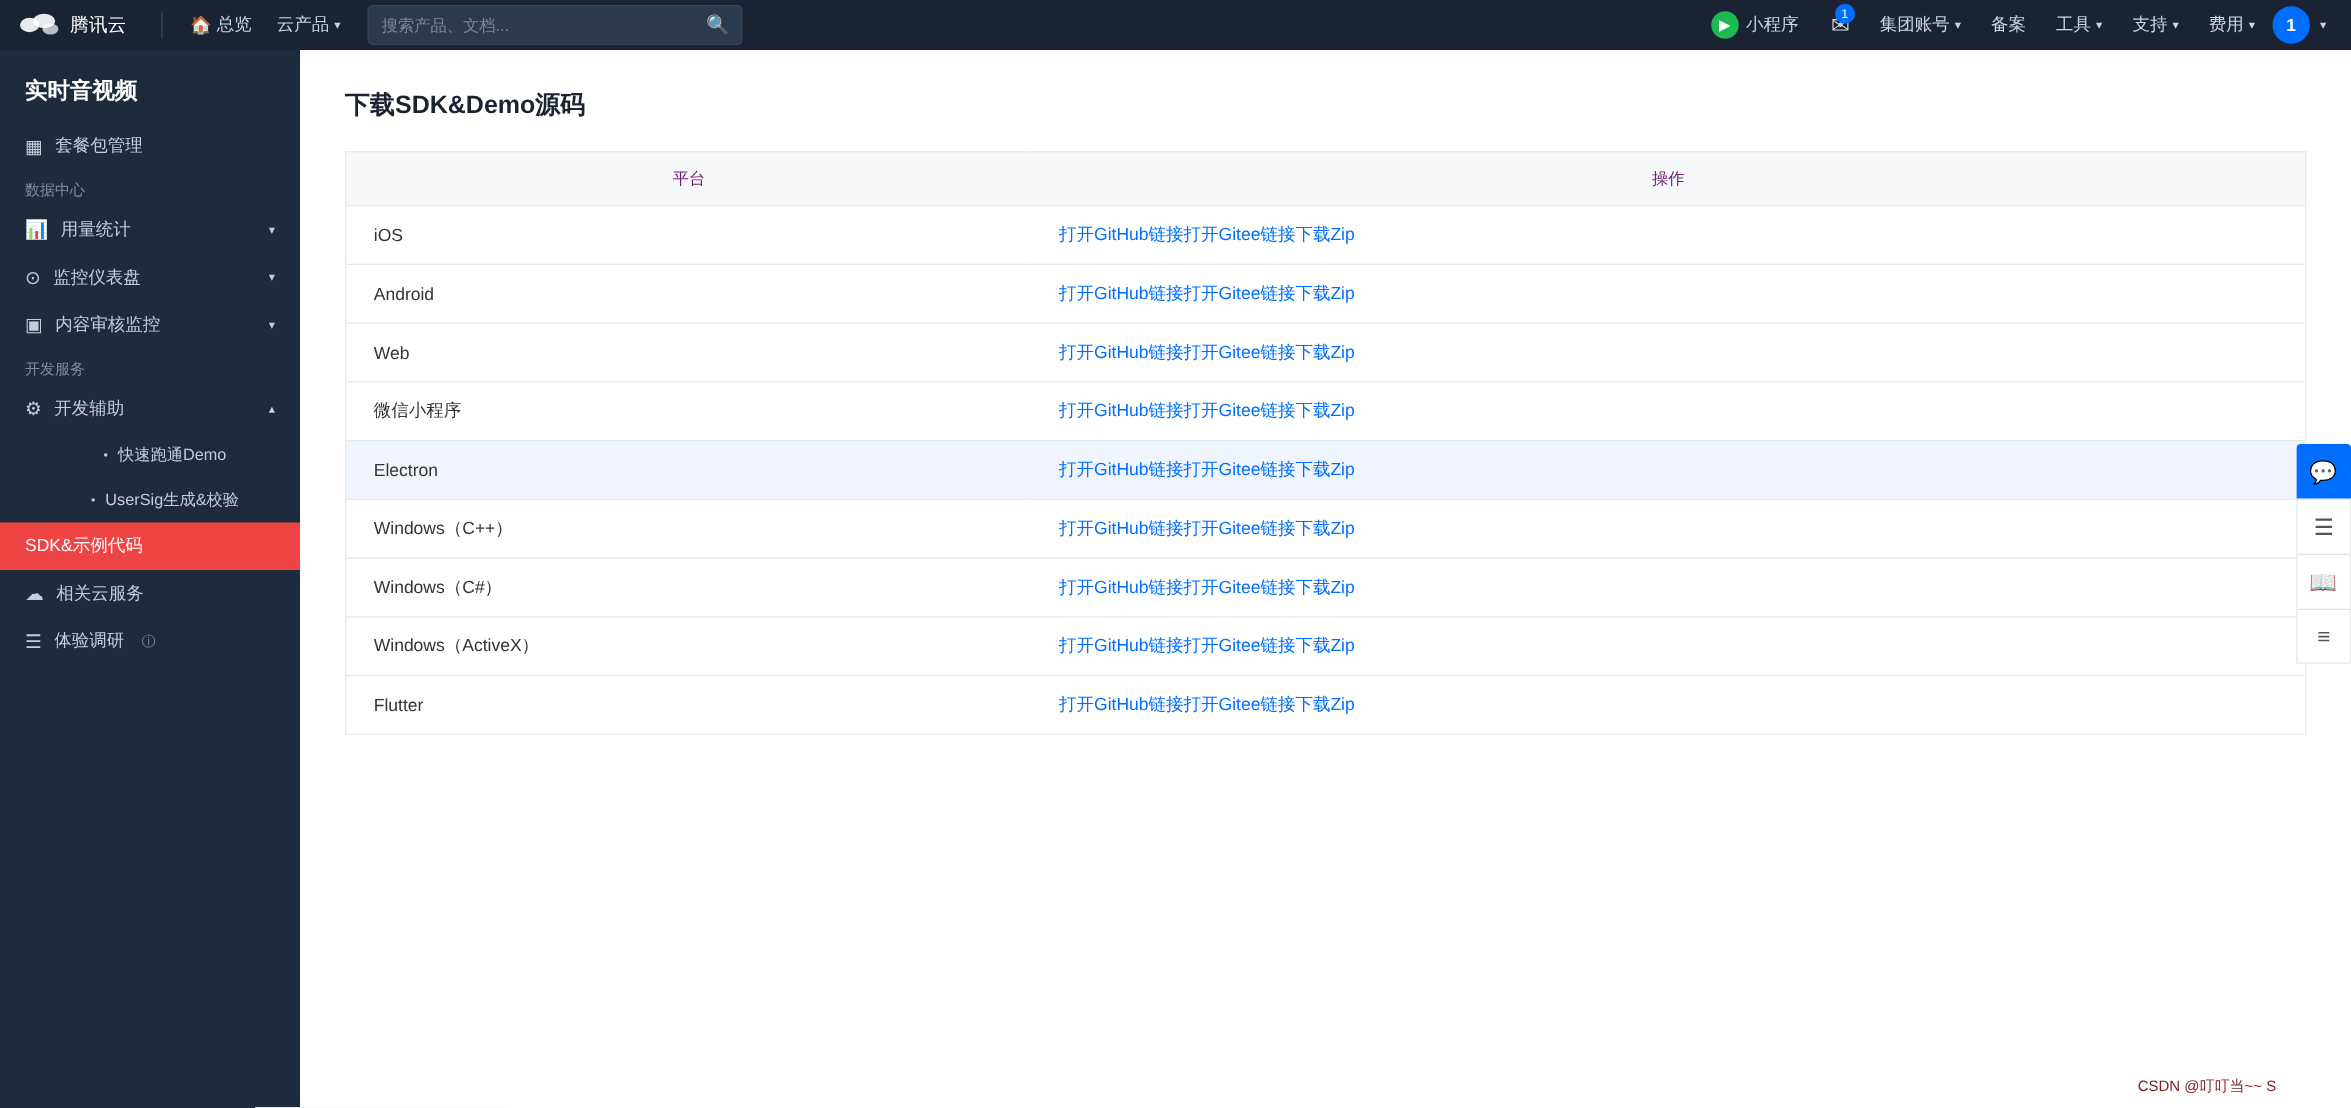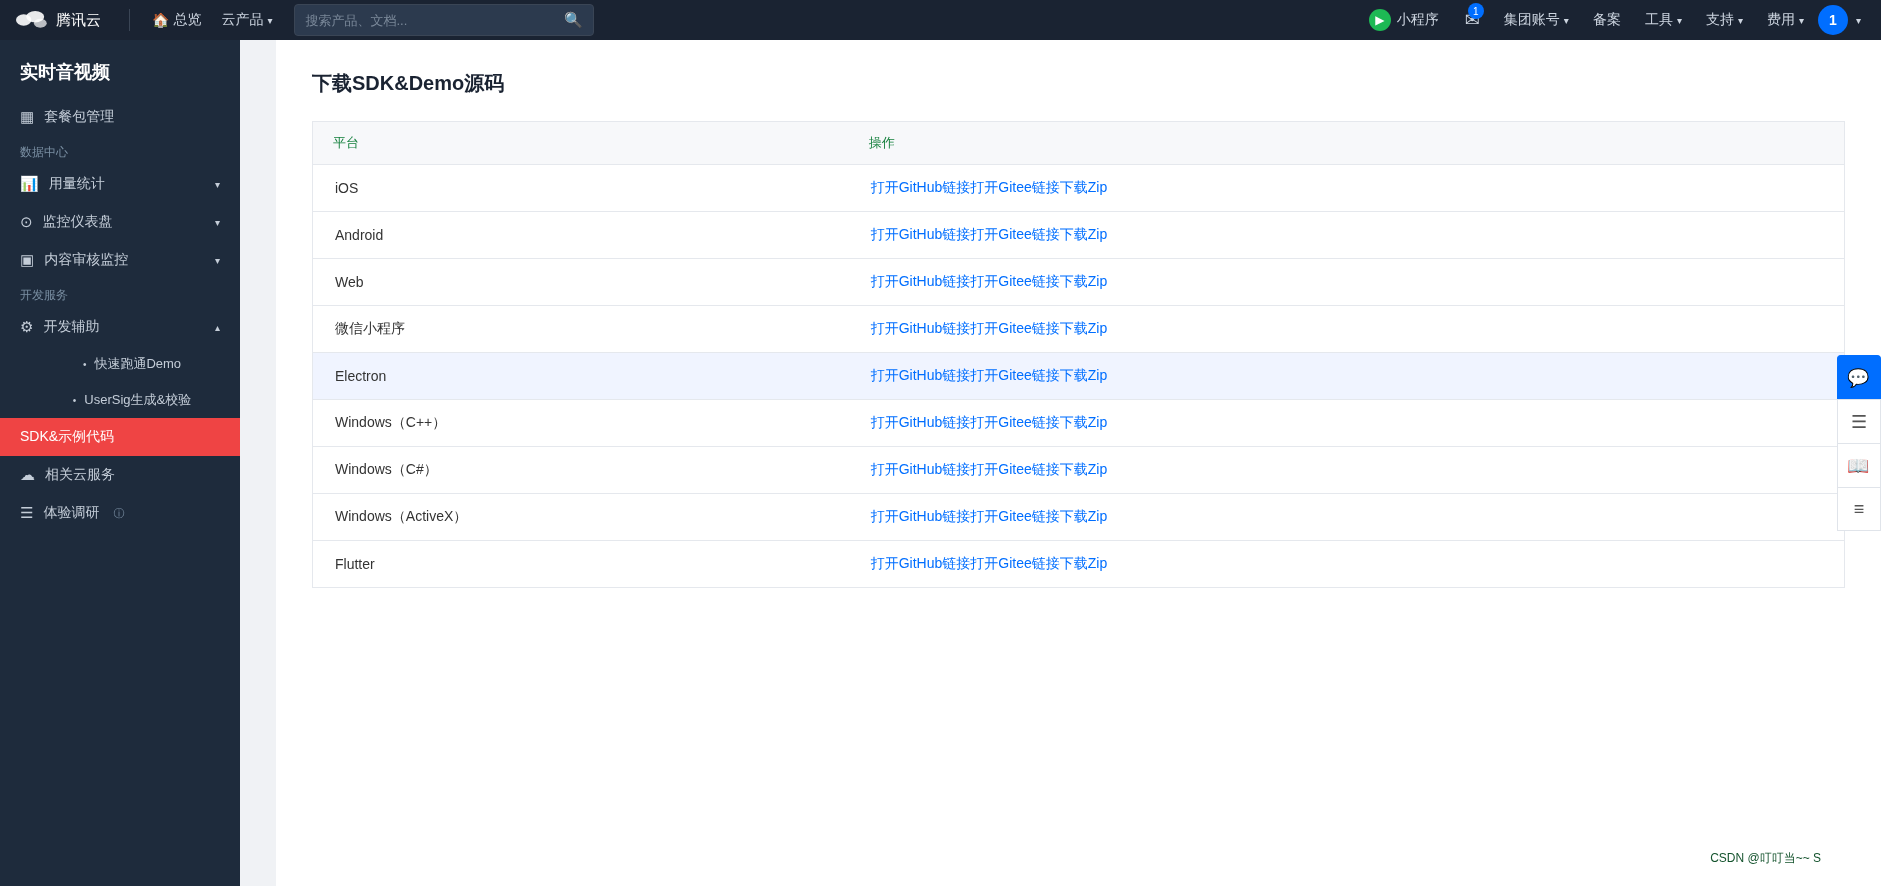--- a/index.html
+++ b/index.html
@@ -124,39 +124,38 @@
       font-size: 13px; color: #c4cdd8; justify-content: center;
     }
     .sidebar-sub-item::before {
       content: "•"; margin-right: 8px; font-size: 10px; flex-shrink: 0;
     }
 
     
     .main {
       flex: 1; overflow-y: auto; background: #fff; padding: 30px 36px;
       position: relative;
-      margin-left: 36px;
     }
     .main::-webkit-scrollbar { width: 8px; }
     .main::-webkit-scrollbar-thumb { background: #c5cdd6; border-radius: 4px; }
 
     .page-title {
       font-size: 20px; font-weight: bold; color: #1a2332; margin-bottom: 24px;
     }
 
     
     .sdk-table {
       width: 100%; border-collapse: collapse;
       border: 1px solid #e5e8ed;
     }
     .sdk-table th {
       background: #f7f8fa;
-      text-align: left;
-      padding: 12px 20px;
-      font-size: 13px; font-weight: 500; color: #15803d;
+      text-align: center;
+      padding: 12px 4px;
+      font-size: 13px; font-weight: 500; color: #701a75;
       border-bottom: 1px solid #e5e8ed;
     }
     .sdk-table td {
       padding: 14px 22px;
       font-size: 14px; color: #333;
       border-bottom: 1px solid #e5e8ed;
       vertical-align: middle;
     }
     .sdk-table tr:last-child td { border-bottom: none; }
     .sdk-table tr.highlighted { background: #f0f4ff; }
@@ -178,22 +177,22 @@
       display: flex; align-items: center; justify-content: center;
       height: 44px; cursor: pointer;
       color: #555; font-size: 18px;
       border-bottom: none;
     }
     .float-btn:last-child { border-bottom: 1px solid #e0e4ea; }
     .float-btn.blue { background: #006eff; color: #fff; border-color: #006eff; border-radius: 4px 4px 0 0; }
 
     
     .bottom-csdn {
-      position: fixed; bottom: 19px; right: 60px;
-      font-size: 12px; color: #14532d;
+      position: fixed; bottom: 8px; right: 60px;
+      font-size: 12px; color: #7f1d1d;
       z-index: 200;
       margin-top: 40px;
     }
   </style>
 </head>
 <body>
 
 <nav class="topnav">
   <div class="topnav-logo">
     <svg class="topnav-logo-icon" viewBox="0 0 50 34" fill="none">

